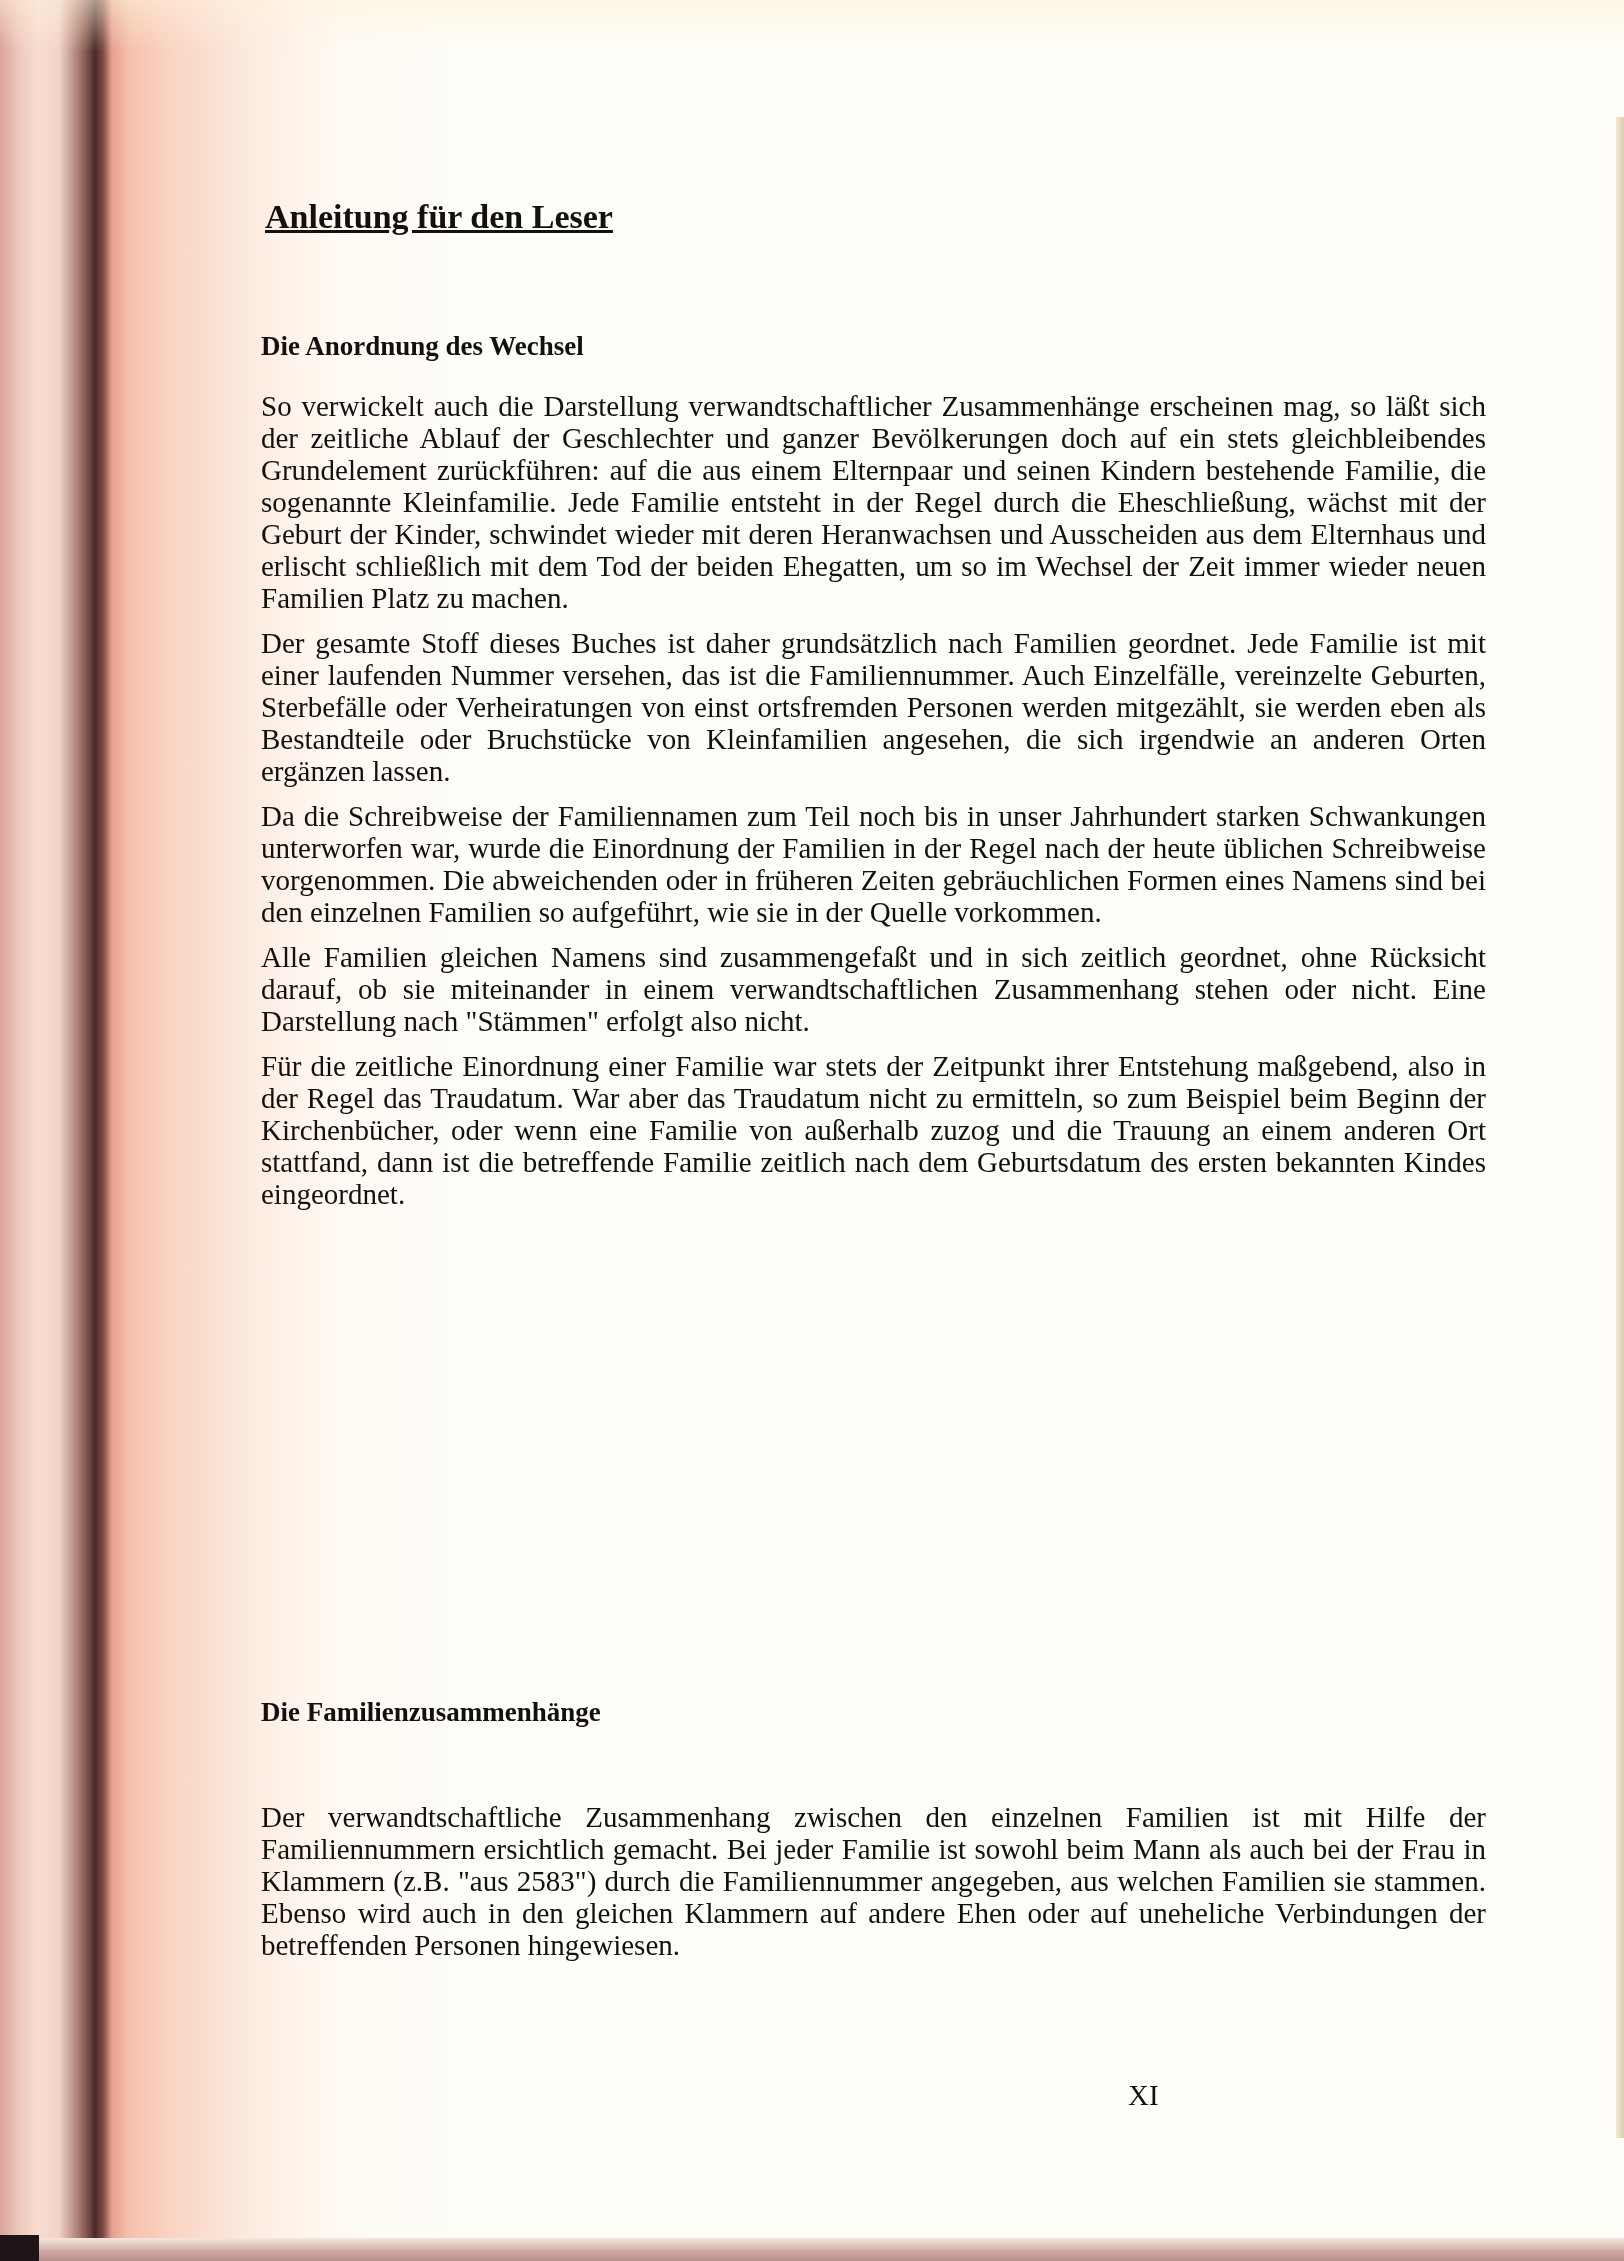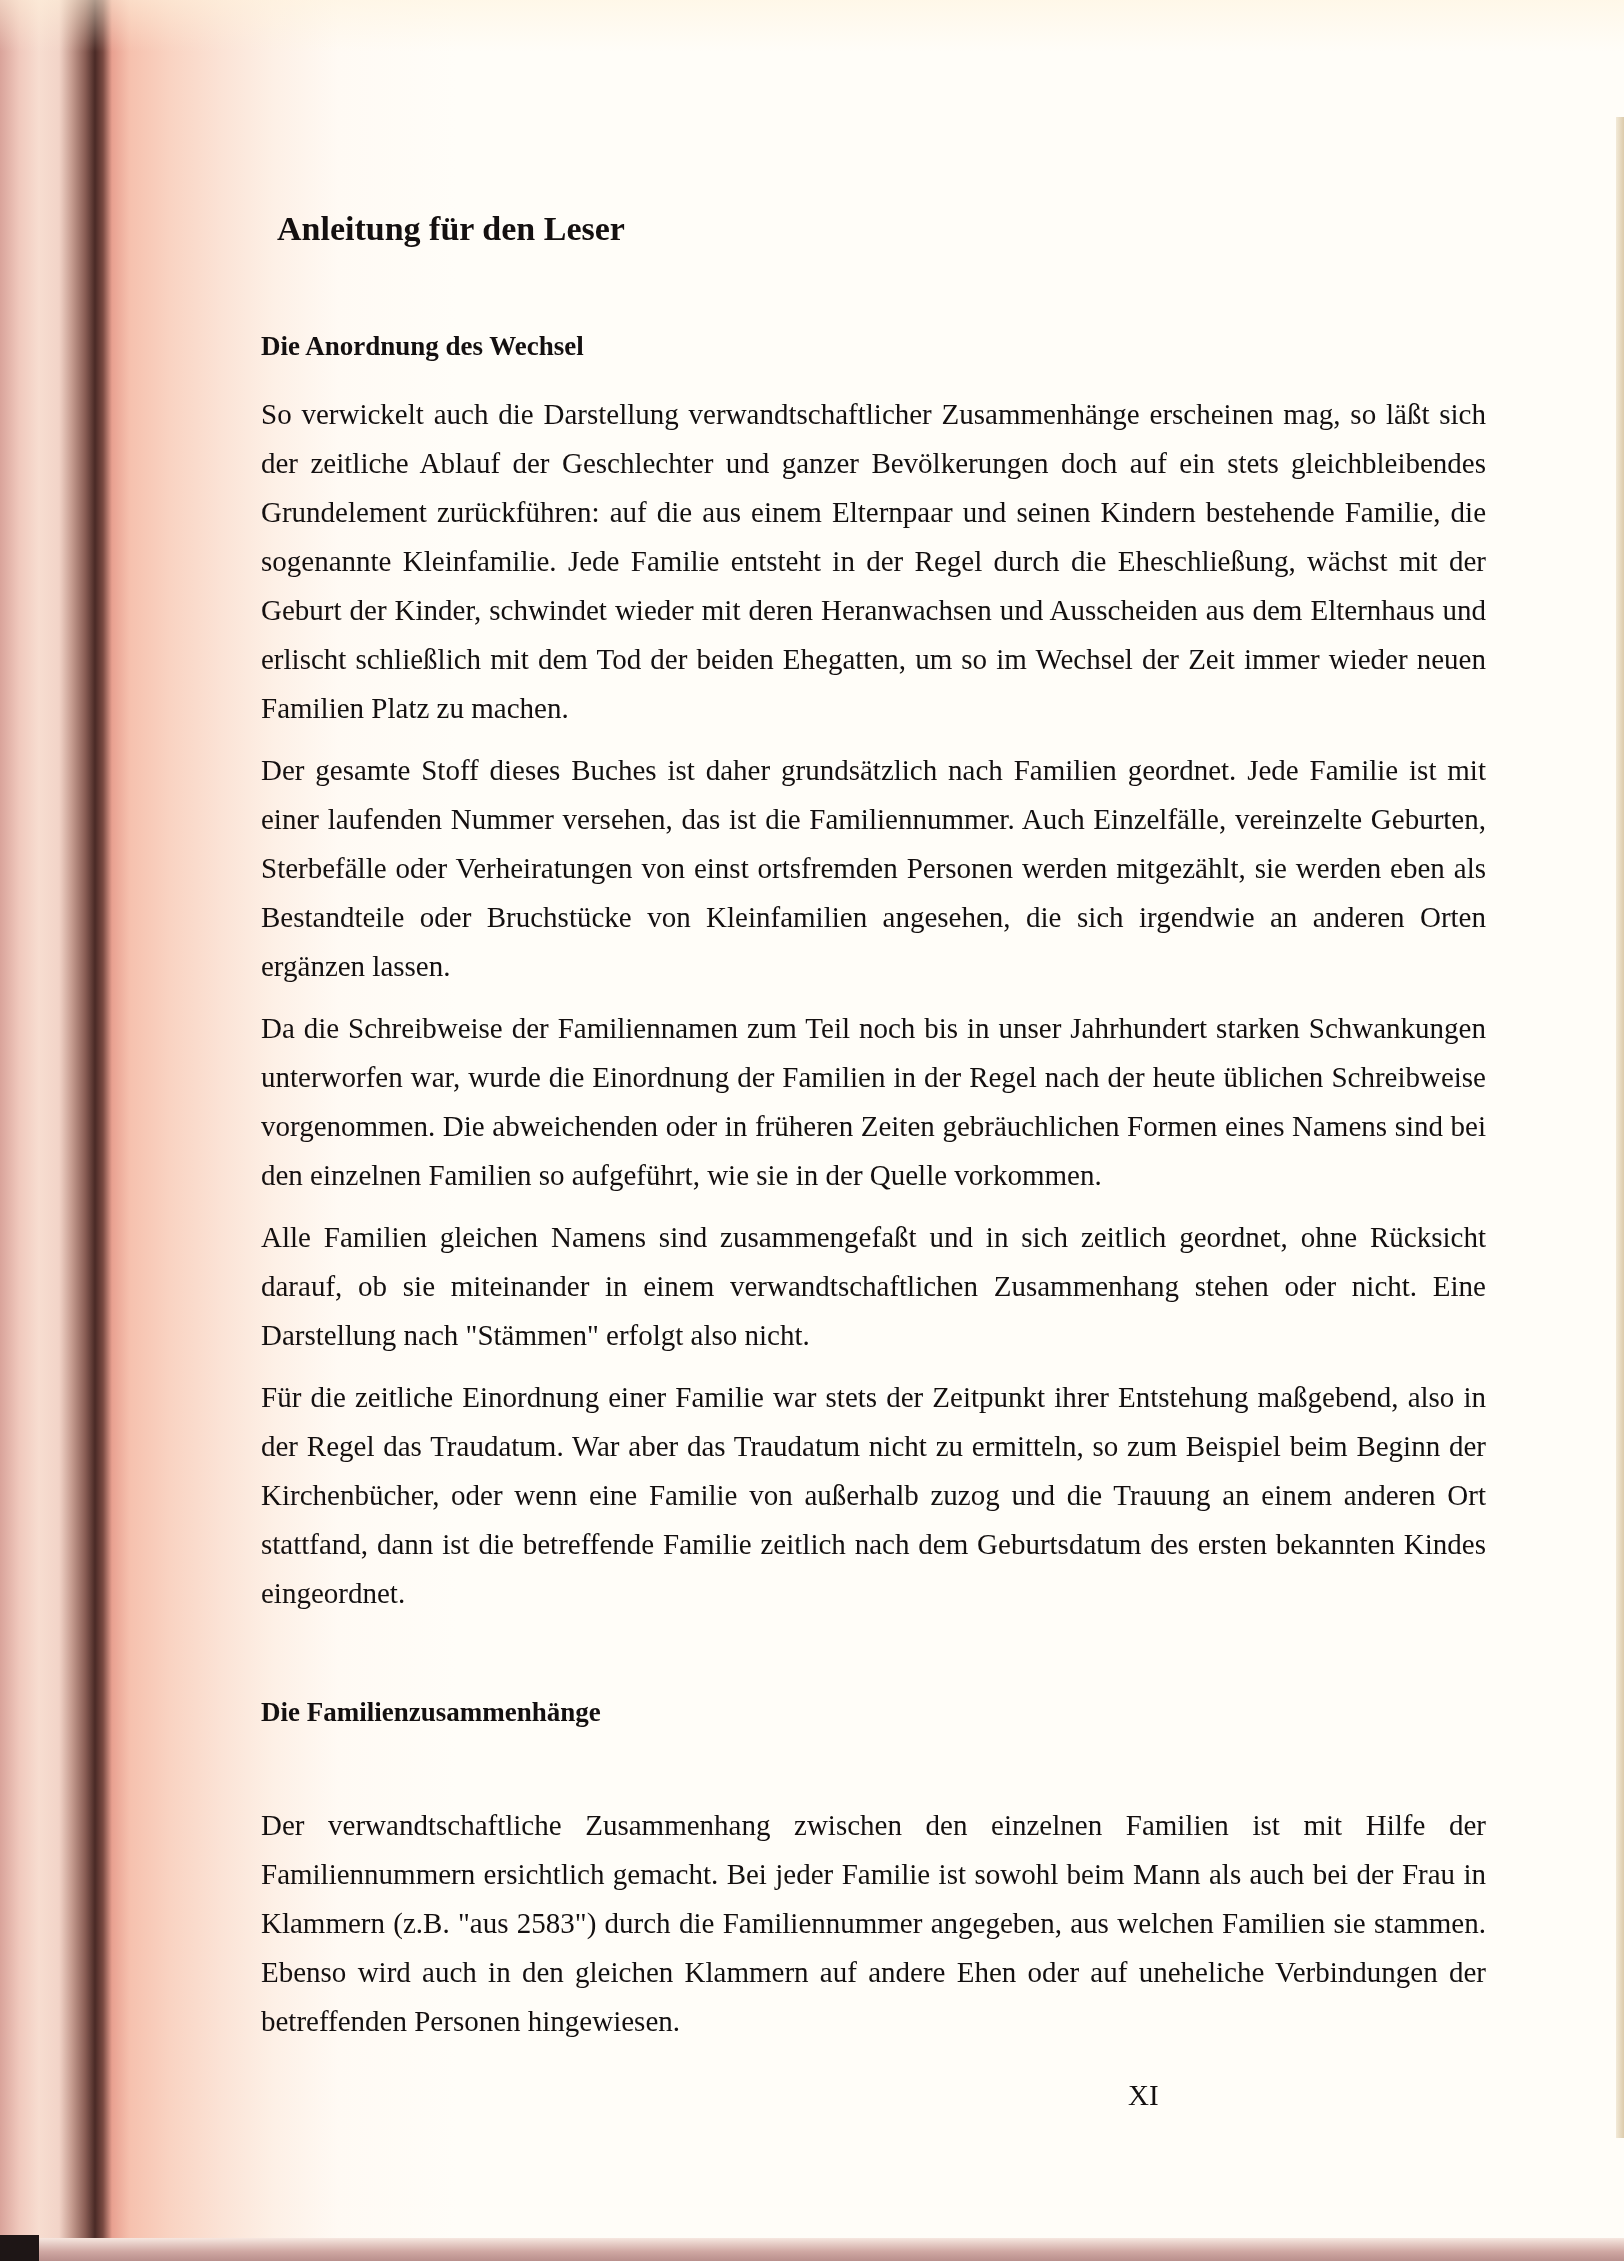--- a/index.html
+++ b/index.html
@@ -71,25 +71,26 @@
     .page {
       position: absolute;
       left: 261px;
       top: 0;
       width: 1225px;
     }
     .title {
       position: absolute;
       left: 0;
       top: 194px;
-      margin: 16px;
+      margin: 4px;
       font-size: 34px;
       font-weight: bold;
       letter-spacing: 0px;
       white-space: nowrap;
+      text-decoration: underline;
     }
     .section-heading {
       position: absolute;
       left: 0;
       margin: 0;
       font-size: 27px;
       font-weight: bold;
       white-space: nowrap;
     }
     .h-anordnung { top: 331px; }
@@ -99,21 +100,21 @@
       position: absolute;
       left: 0;
       width: 1225px;
     }
     .b-anordnung { top: 390px; }
     .b-zusammen { top: 1801px; }
 
     .para {
       margin: 0 0 13px 0;
       font-size: 29px;
-      line-height: 49px;
+      line-height: 32px;
       text-align: justify;
       hyphens: manual;
     }
     .page-number {
       position: absolute;
       left: 851px;
       top: 2063px;
       font-size: 29px;
       margin: 16px;
     }

